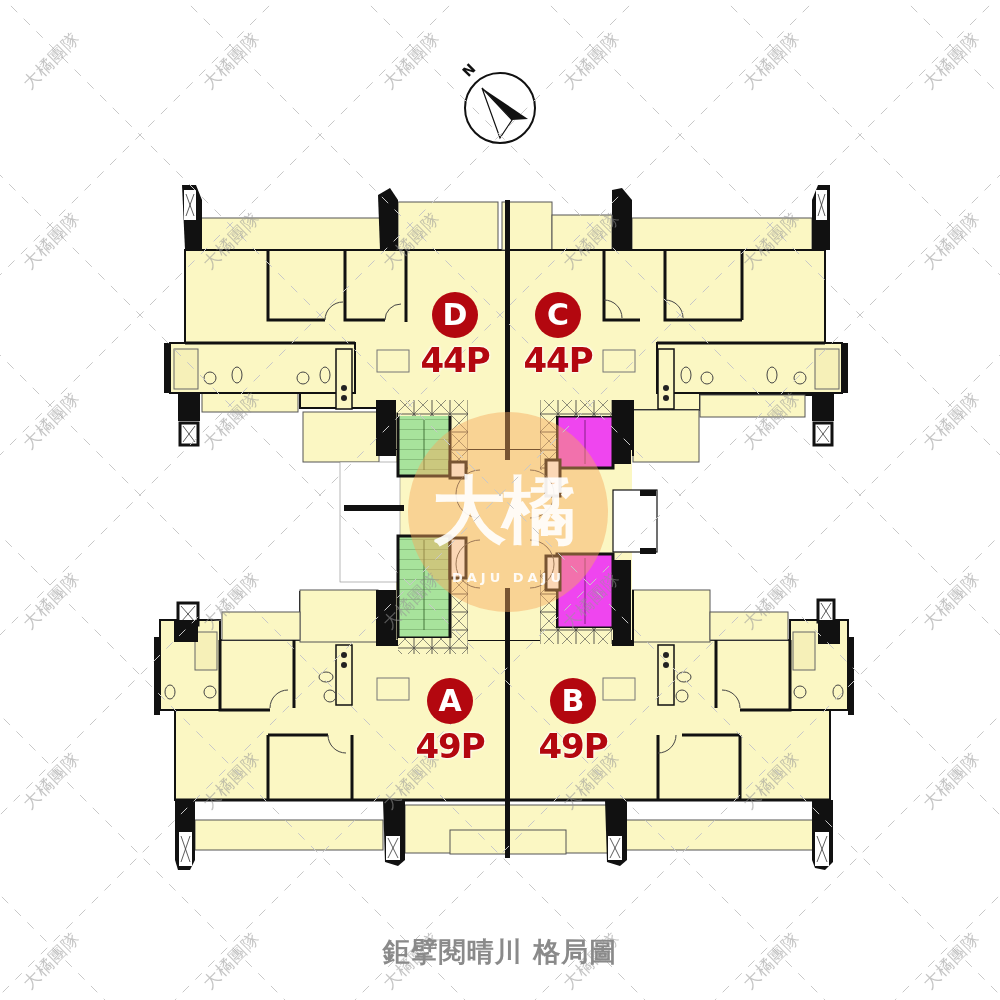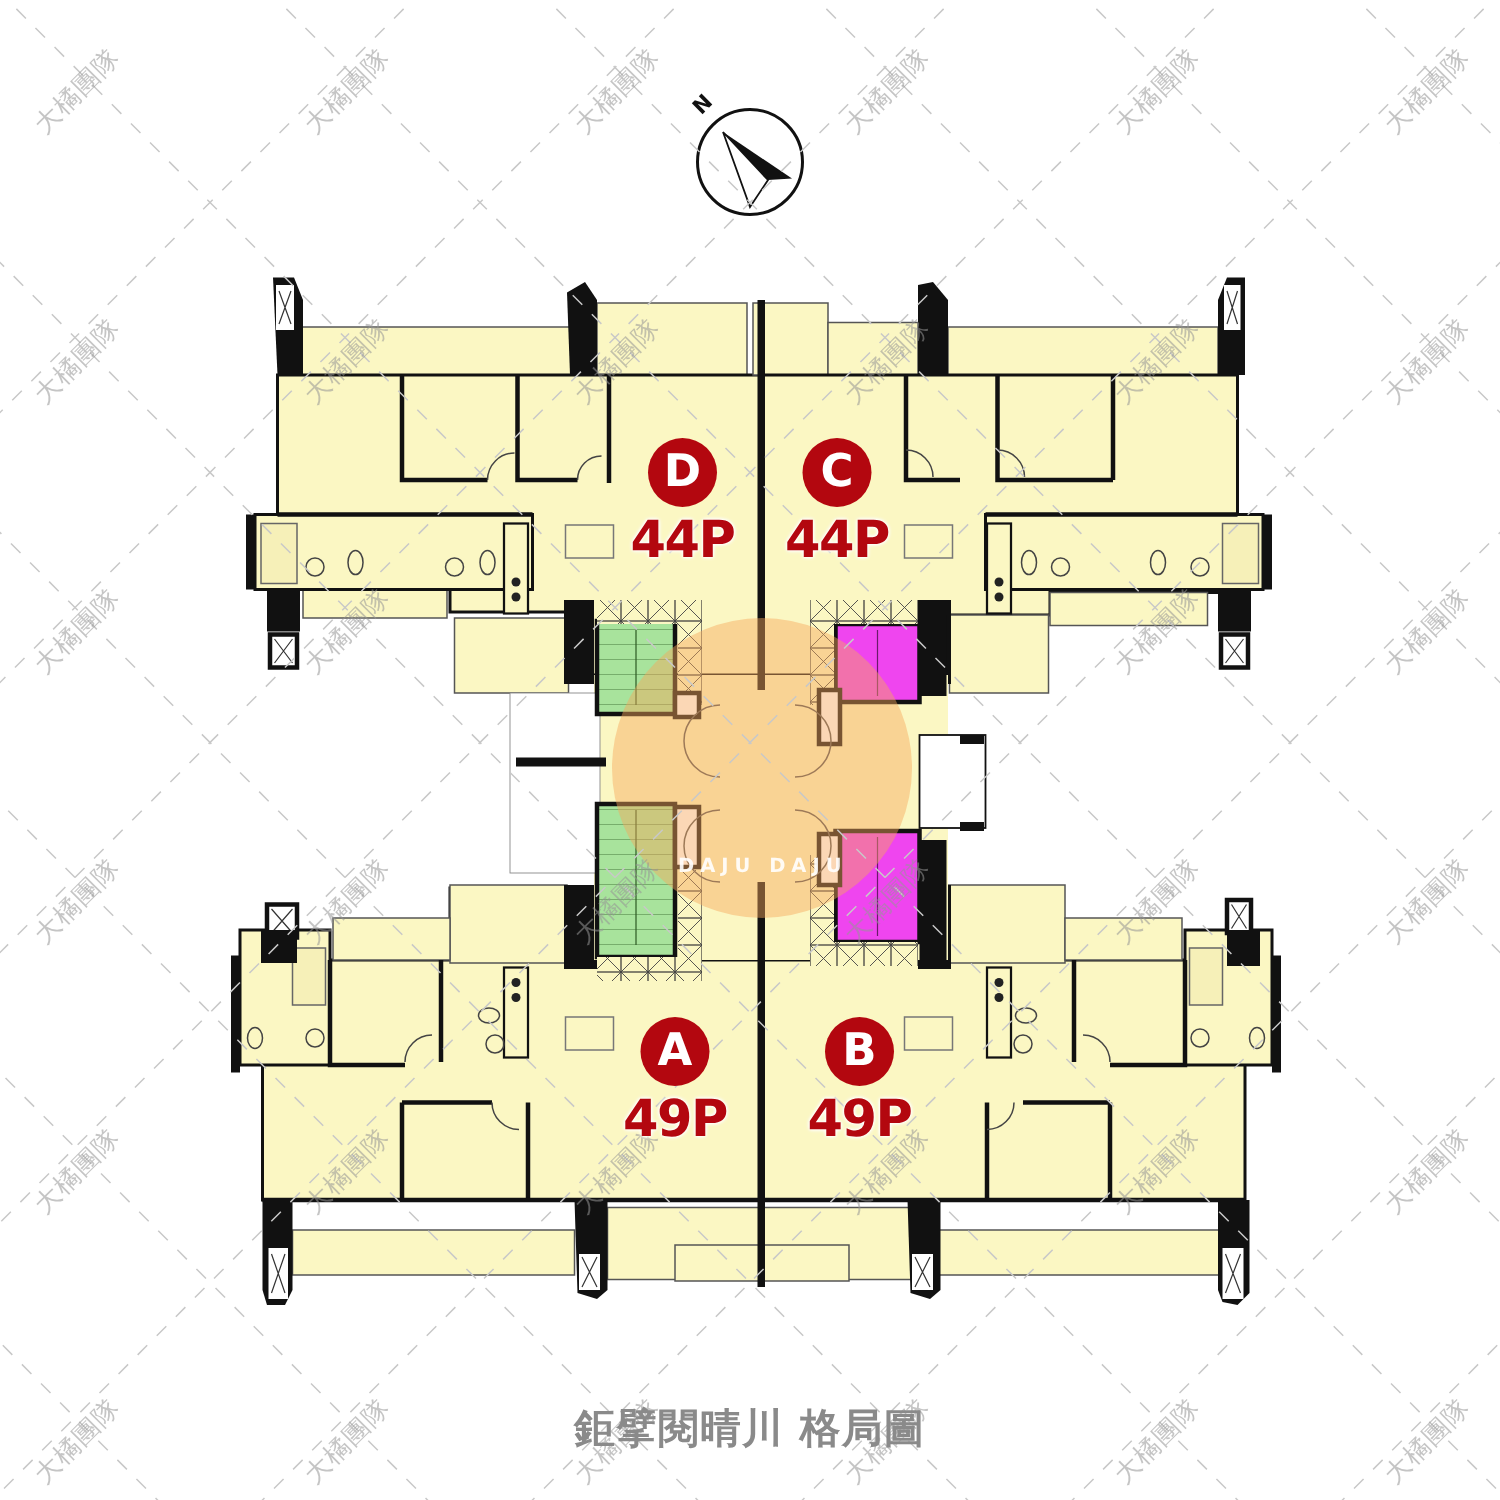--- a/index.html
+++ b/index.html
@@ -232,20 +232,21 @@
 
     <g transform="translate(0,0)">
       <circle cx="500" cy="108" r="35" fill="#fff" stroke="#111" stroke-width="2"></circle>
       <polygon points="482,88 528,119 512,120" fill="#111"></polygon>
       <polygon points="482,88 512,120 500,138" fill="#fff" stroke="#111" stroke-width="1.2"></polygon>
     </g>
   </svg>
 
   <div style="position:absolute;left:463px;top:62px;font-size:14px;font-weight:bold;color:#111;transform:rotate(-45deg);z-index:6;">N</div>
 
+  <div class="logo-text logo-main">大橘</div>
   <div class="logo-text logo-sub">DAJU DAJU</div>
 
   <div class="unit-label" style="left:400px;top:292px;">
     <div class="unit-badge">D</div>
     <div class="unit-size">44P</div>
   </div>
   <div class="unit-label" style="left:503px;top:292px;">
     <div class="unit-badge">C</div>
     <div class="unit-size">44P</div>
   </div>

